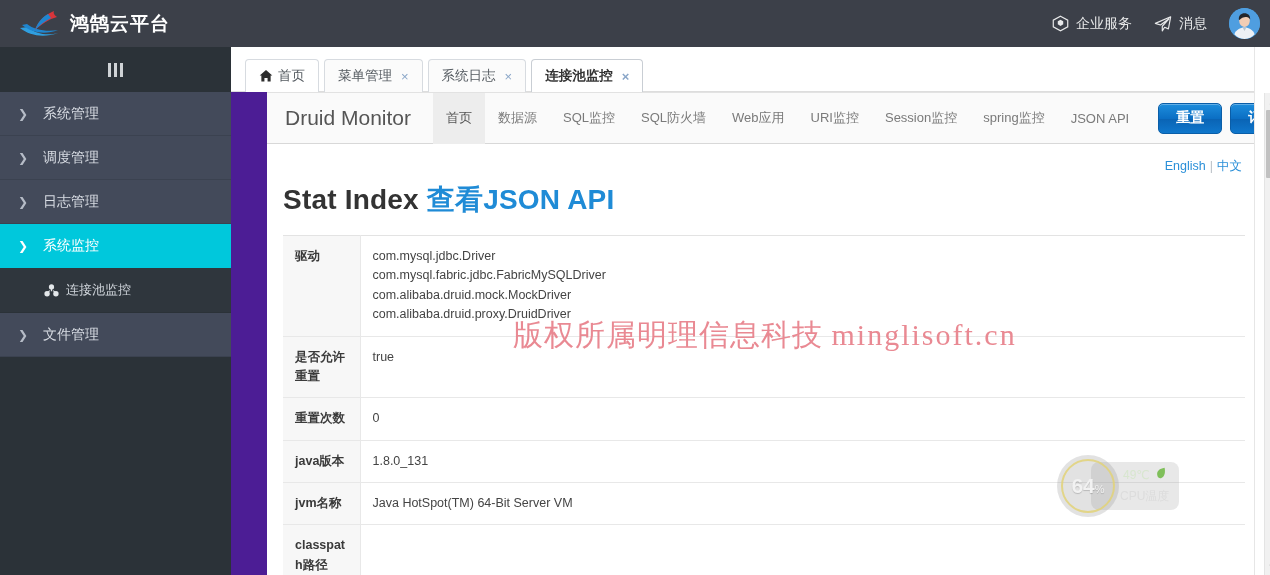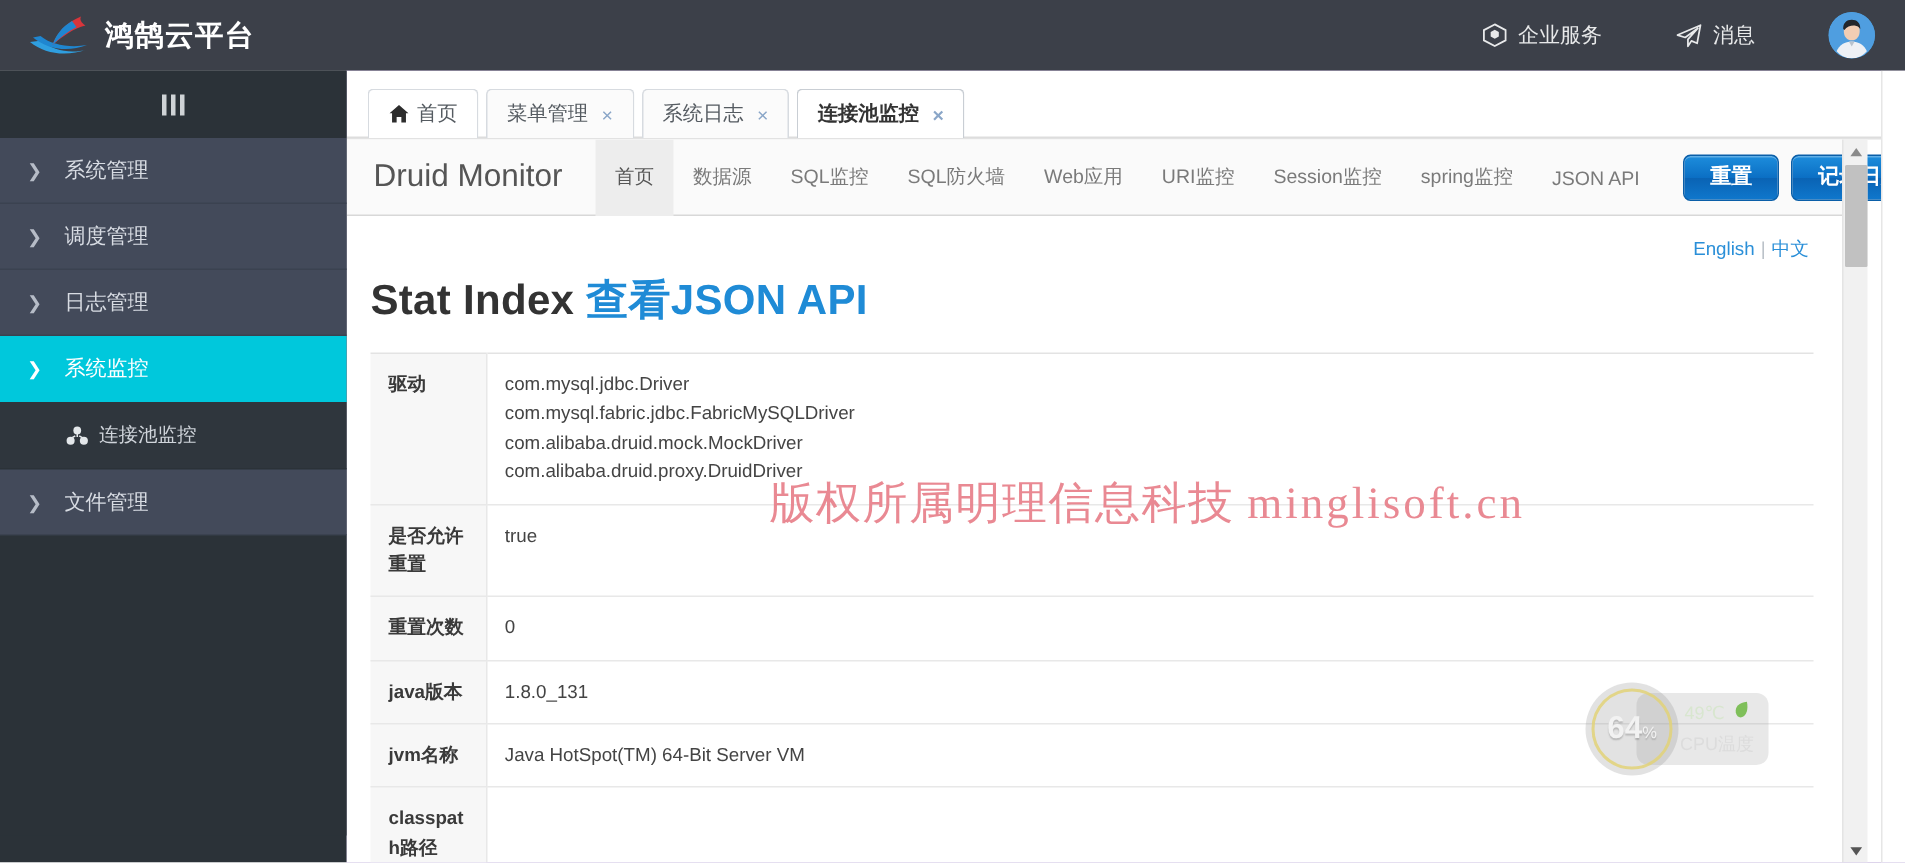--- a/index.html
+++ b/index.html
@@ -34,23 +34,22 @@
   .brand-title {
     color: #ffffff;
     font-size: 19px;
     font-weight: bold;
     letter-spacing: 1px;
     margin-left: 8px;
   }
   .topbar-right {
     margin-left: auto;
     display: flex; align-items: center;
-    padding-right: 20px;
+    padding-right: 10px;
     height: 47px;
-    gap: 27px;
   }
   .top-link {
     display: flex; align-items: center;
     color: #e8e9ea;
     font-size: 14px;
     margin-right: 22px;
     cursor: pointer;
     white-space: nowrap;
   }
   .top-link .tl-ico { margin-right: 7px; display: flex; align-items:center; }
@@ -160,20 +159,21 @@
     cursor: pointer;
   }
 
   
   .druid-frame {
     position: relative;
     height: 483px;
     overflow: hidden;
     background: #fff;
     border-top: 1px solid #e2e2e2;
+    margin-left: 36px;
   }
   .druid-inner {
     position: absolute; top: 0; left: 0;
     width: 997px;
     height: 483px;
     background: #fff;
   }
 
   .druid-nav {
     height: 51px;

